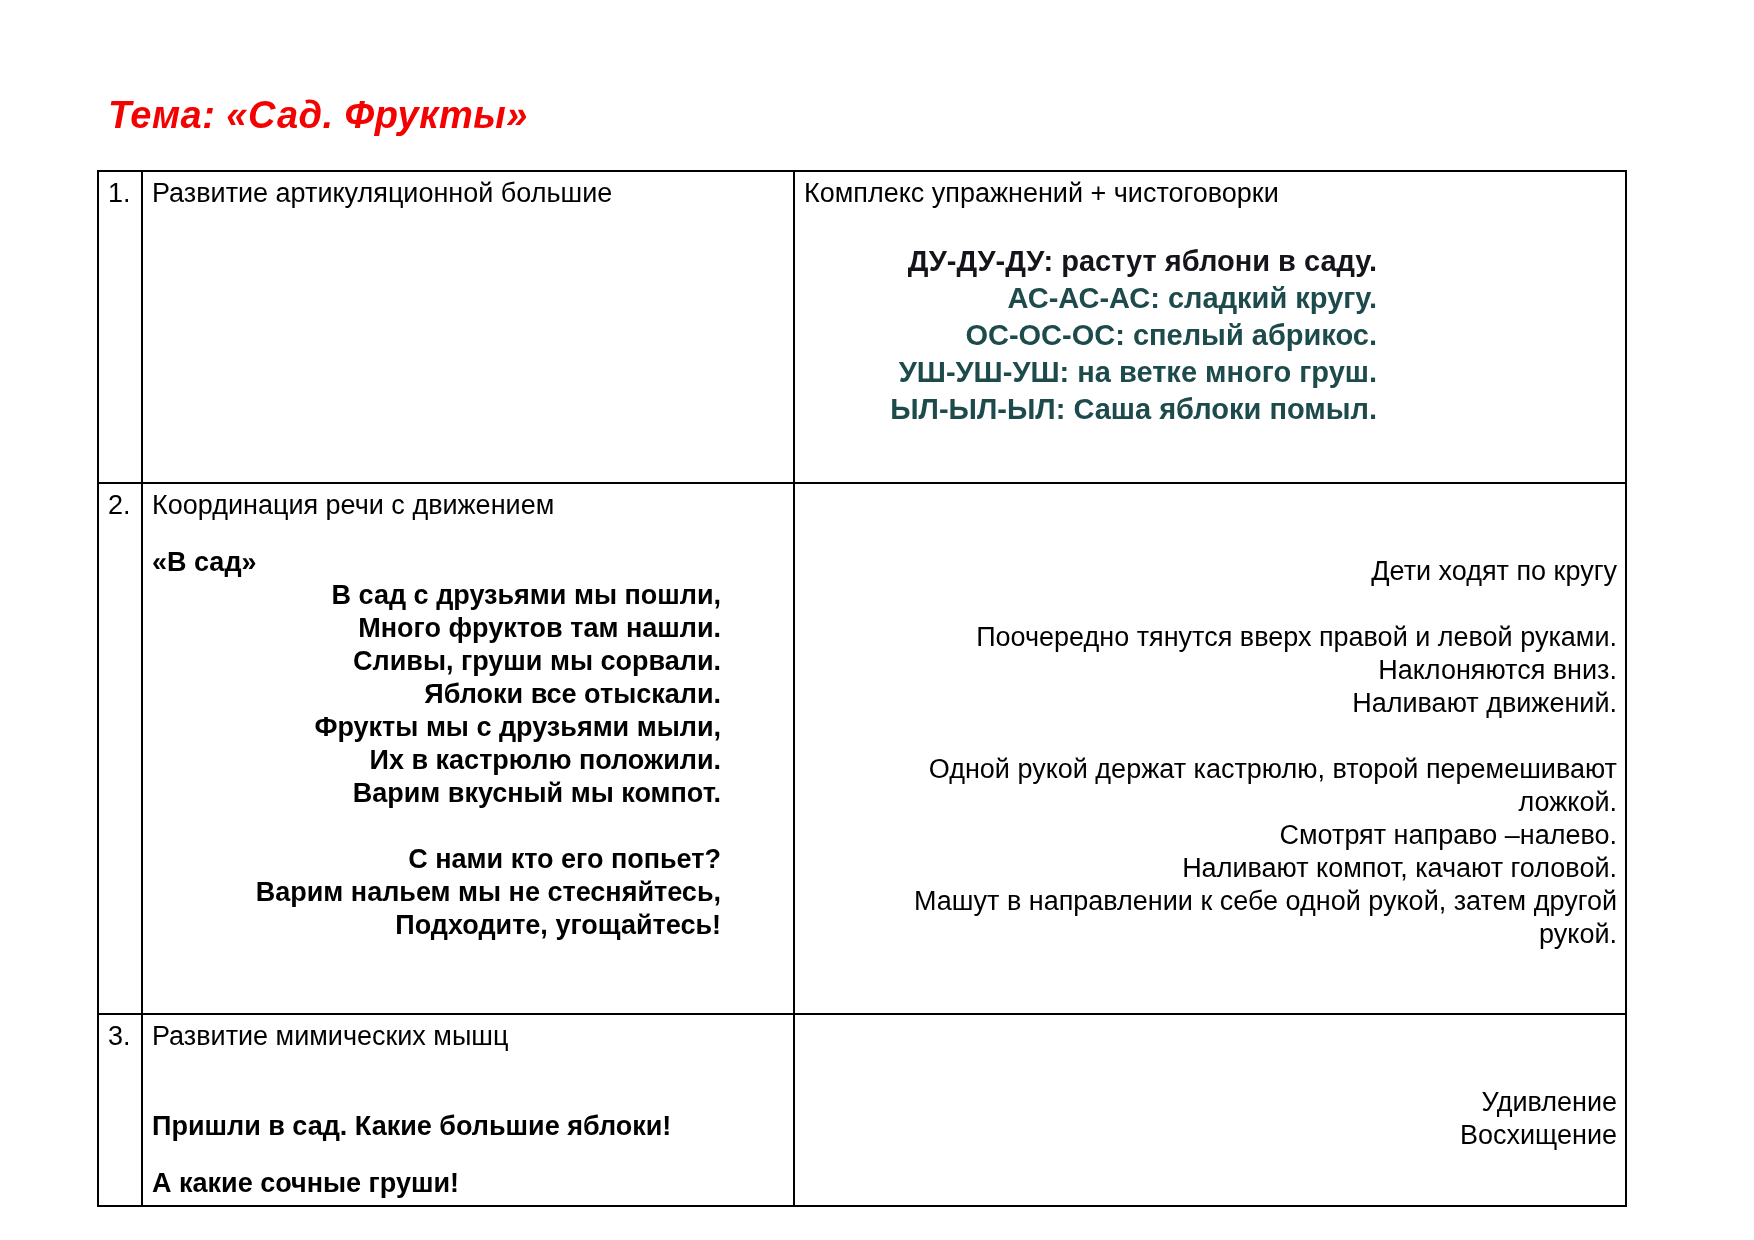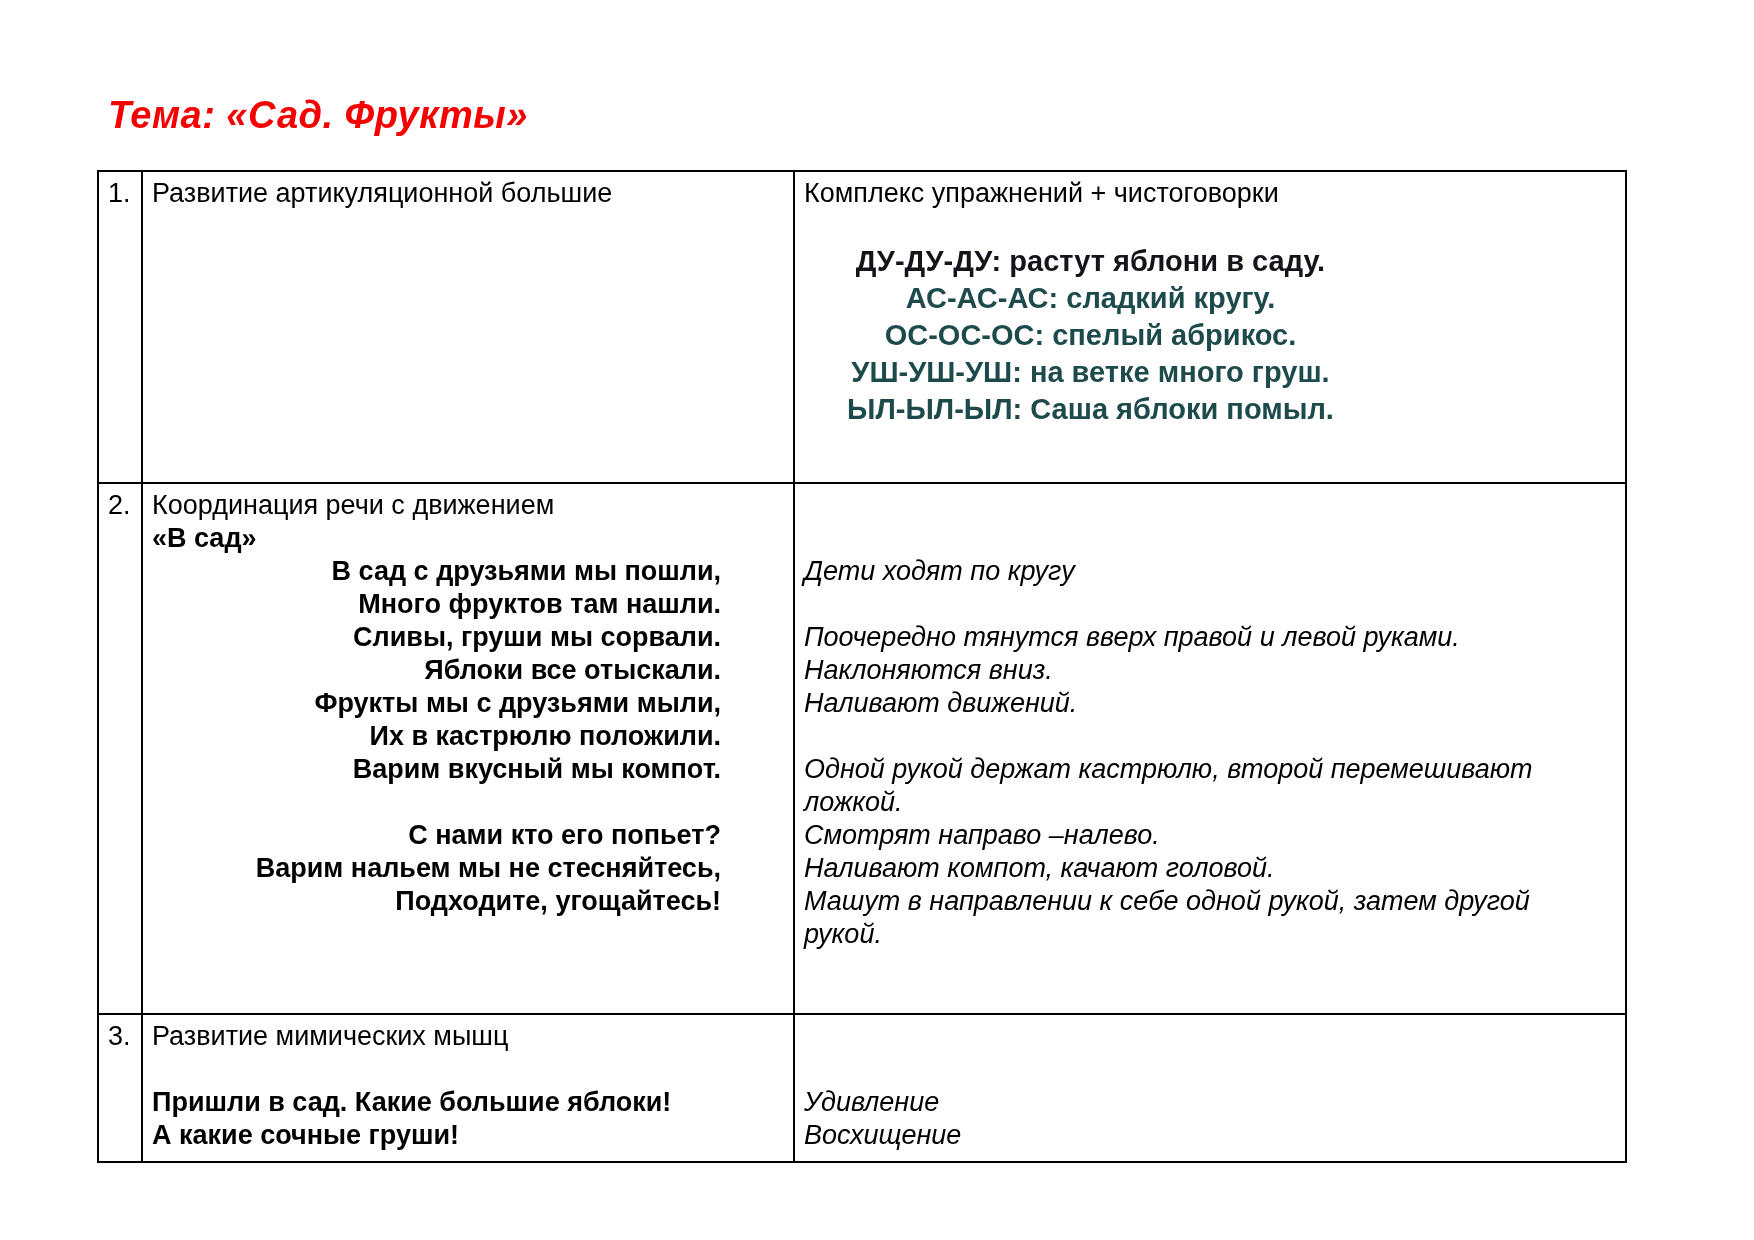--- a/index.html
+++ b/index.html
@@ -32,26 +32,26 @@
     padding:5px 8px 5px 9px;
   }
   .col-num{width:44px;}
   .col-left{width:652px;}
   .col-right{width:832px;}
   .r1{height:312px;}
   .r2{height:531px;}
   .r3{height:148px;}
   td.num{font-size:27px;line-height:33px;}
   .ln{font-size:27px;line-height:33px;min-height:33px;white-space:nowrap;}
-  .bold{font-weight:bold;}
+  .bold{font-weight:bold;margin-top:24px;}
   .poem{font-weight:bold;text-align:right;margin-right:64px;}
-  .it .ln{font-style:italic;}
+  .it .ln{text-align:right;}
   .twister{
     font-size:29px;line-height:37px;min-height:37px;
-    font-weight:bold;text-align:center;margin-right:240px;
+    font-weight:bold;text-align:right;margin-right:240px;
     color:var(--twister-teal);
   }
   .twister-first{color:var(--twister-dark);}
 </style>
 </head>
 <body>
 
 <div class="page">
 
   <div class="title">Тема: «Сад. Фрукты»</div>

